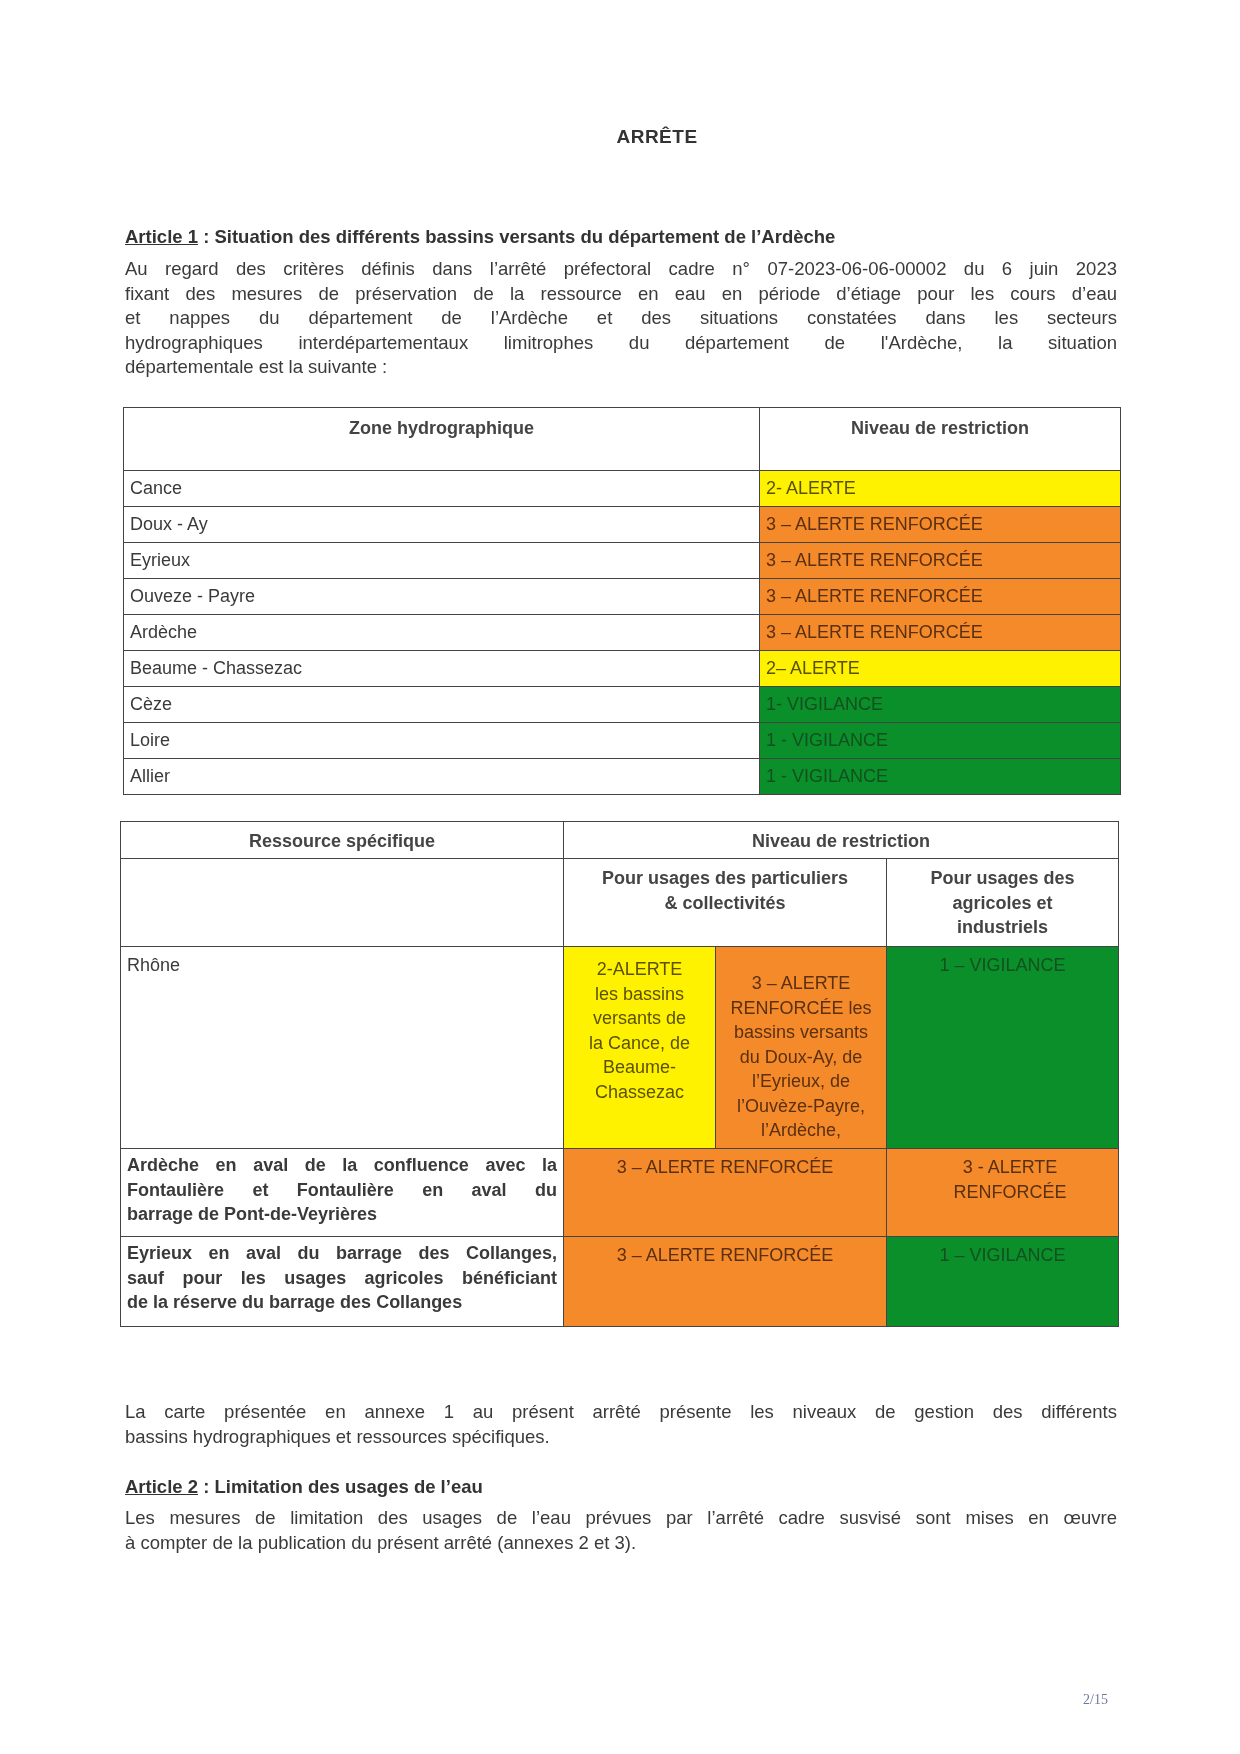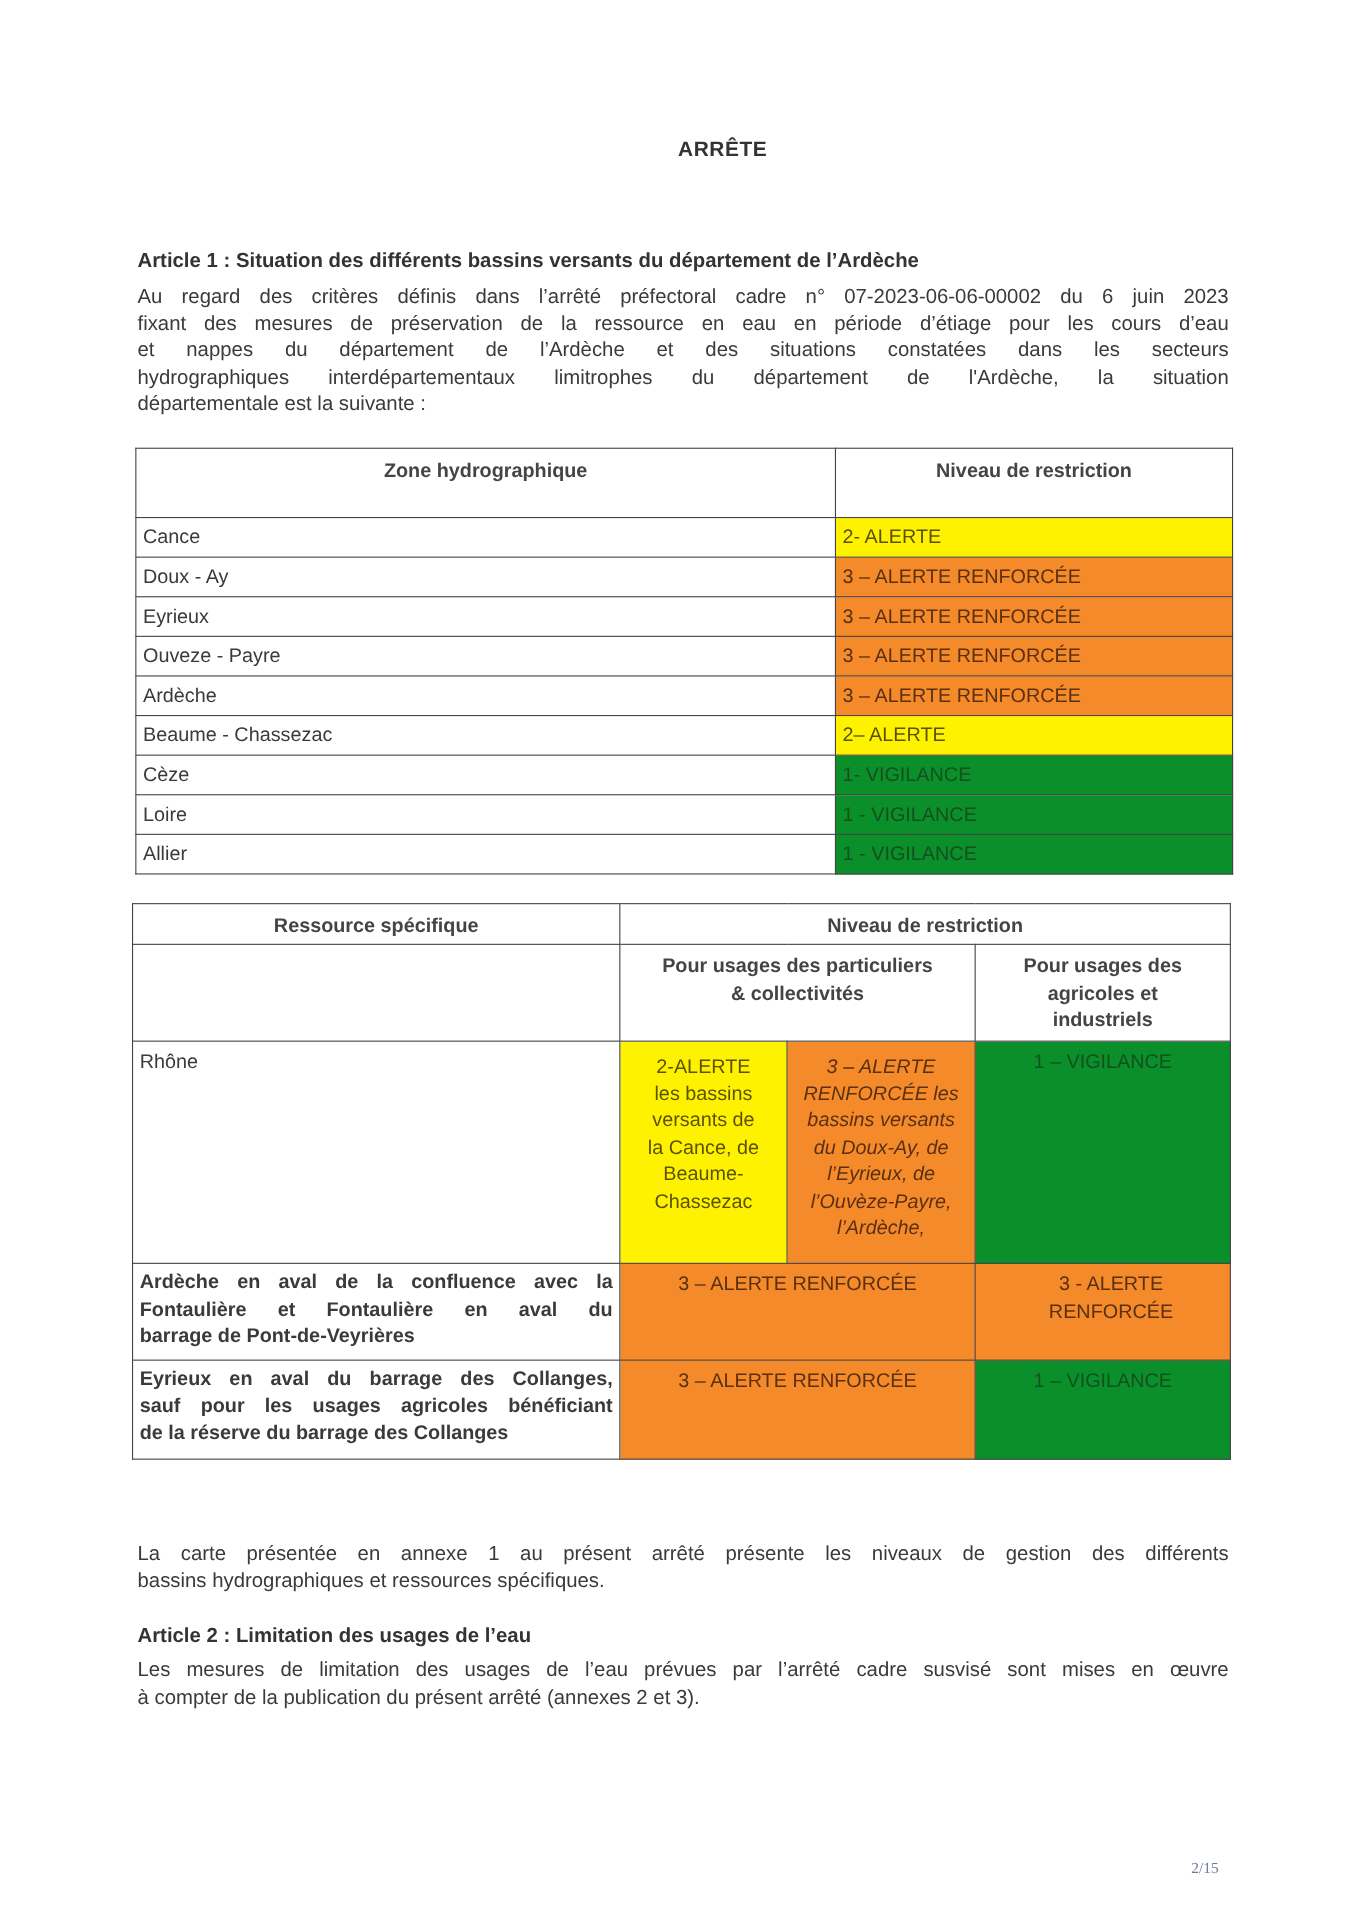--- a/index.html
+++ b/index.html
@@ -2,21 +2,21 @@
 <html><head>
 <meta charset="utf-8">
 <style>
   html, body { margin: 0; padding: 0; background: #ffffff; }
   body { width: 1240px; height: 1754px; position: relative; overflow: hidden;
          font-family: "Liberation Sans", "DejaVu Sans", sans-serif; color: #3a3a3a; }
   .abs { position: absolute; }
   .title { left: 0; width: 1240px; top: 126px; text-align: center; font-weight: bold;
            font-size: 19px; letter-spacing: 0.5px; color: #333; padding-left: 37px; }
   .h-art { left: 125px; font-size: 18.5px; font-weight: bold; color: #333; white-space: nowrap; }
-  .h-art .u { }
+  .h-art .u { text-decoration: underline; }
   .para { left: 125px; width: 992px; font-size: 18.5px; line-height: 24.6px; text-align: justify;
           color: #3a3a3a; }
   .para span.line { display: block; text-align-last: justify; }
   .para span.line.last { text-align-last: left; }
 
   table { border-collapse: collapse; position: absolute; table-layout: fixed; }
   td, th { border: 1.5px solid #444; padding: 0 6px; font-size: 18px; vertical-align: top; color: #3a3a3a; }
   th { font-weight: bold; text-align: center; color: #444; }
 
   #t1 { left: 123px; top: 407px; width: 997px; }
@@ -125,21 +125,21 @@
     <tr style="height:202px;">
       <td style="padding-top:6px;">Rhône</td>
       <td class="yellow center" style="padding-top:10px;">
         <div>2-ALERTE</div>
         <div>les bassins</div>
         <div>versants de</div>
         <div>la Cance, de</div>
         <div>Beaume-</div>
         <div>Chassezac</div>
       </td>
-      <td class="orange center" style="padding-top:10px;font-style:italic;">
+      <td class="orange center" style="padding-top:24px;">
         <div>3 – ALERTE</div>
         <div>RENFORCÉE les</div>
         <div>bassins versants</div>
         <div>du Doux-Ay, de</div>
         <div>l’Eyrieux, de</div>
         <div>l’Ouvèze-Payre,</div>
         <div>l’Ardèche,</div>
       </td>
       <td class="green center" style="padding-top:6px;">1 – VIGILANCE</td>
     </tr>

